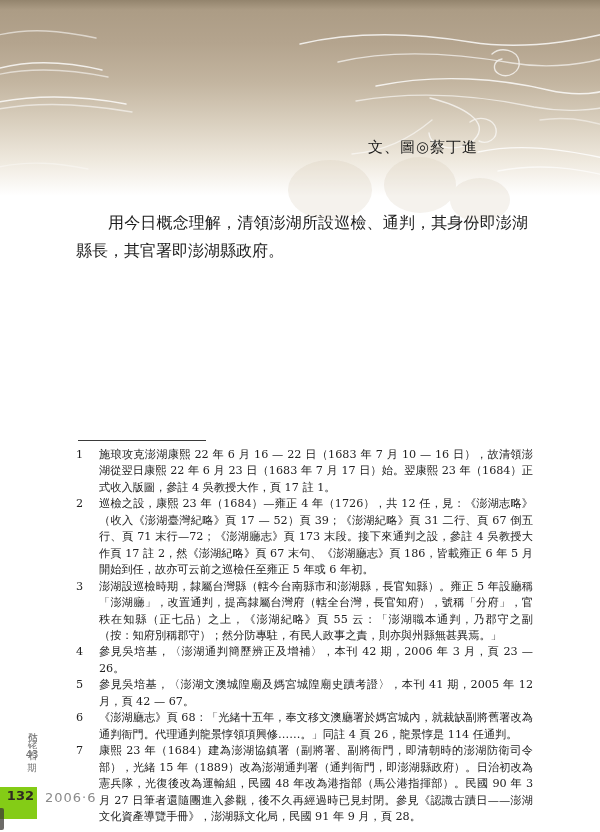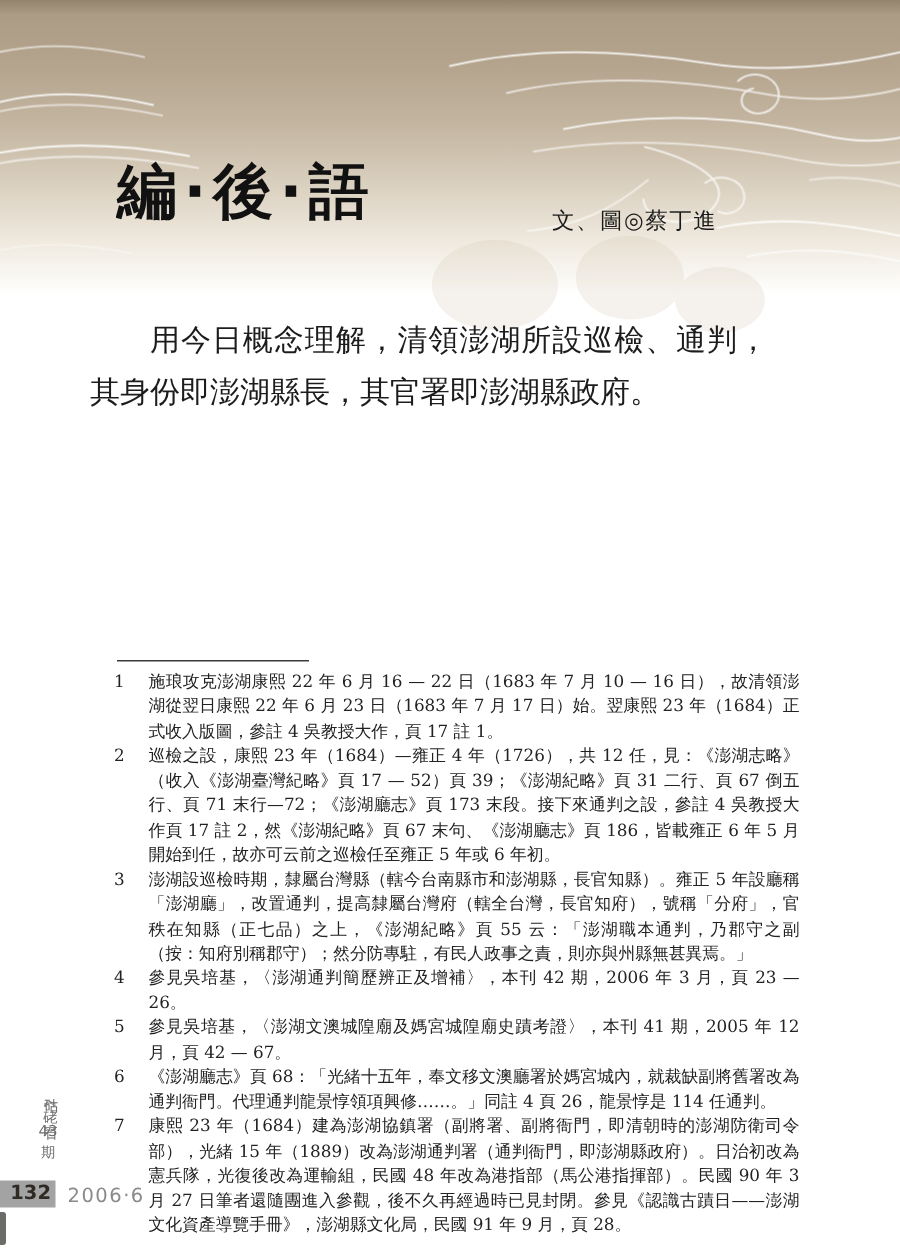--- a/index.html
+++ b/index.html
@@ -21,22 +21,22 @@
     font-family:"DejaVu Sans", sans-serif; font-weight:bold;
     font-size:40px; letter-spacing:5px; color:#111;
   }
   .byline {
     position:absolute; left:368px; top:138px;
     font-family:"DejaVu Sans", sans-serif;
     font-size:15px; color:#1a1a1a; letter-spacing:1px;
   }
   
   .body-text {
-    position:absolute; left:60px; top:209px; width:452px;
-    font-size:20px; line-height:1.74; text-align:justify;
+    position:absolute; left:76px; top:209px; width:452px;
+    font-size:16px; line-height:1.74; text-align:justify;
   }
   .body-text p { margin:0; text-indent:2em; }
   
   .fn-rule {
     position:absolute; left:78px; top:440px; width:128px; height:0;
     border-top:1.5px solid #3a3a3a;
   }
   .footnotes {
     position:absolute; left:76px; top:447px; width:457px;
     font-size:11.2px; line-height:1.47; color:#222;
@@ -47,22 +47,22 @@
   
   .sidebar {
     position:absolute; left:18px; top:731px; width:28px;
     display:flex; flex-direction:column; align-items:center;
     color:#6e6e6e; font-family:"DejaVu Sans", sans-serif;
   }
   .journal-vert { writing-mode:vertical-rl; font-size:9.5px; letter-spacing:1px; }
   .issue-num  { font-size:10px; margin-top:3px; }
   .issue-suffix { font-size:9.5px; margin-top:2px; }
   .page-badge {
-    position:absolute; left:0; top:787px; width:37px; height:18px;
-    background:#a3a3a3; box-sizing:border-box; padding-right:3px;
+    position:absolute; left:0; top:787px; width:37px; height:32px;
+    background:#84cc16; box-sizing:border-box; padding-right:3px;
     font-family:"DejaVu Sans", sans-serif; font-weight:bold;
     font-size:13px; line-height:18px; text-align:right; color:#2f2a22;
   }
   .footer-date {
     position:absolute; left:45px; top:790px;
     font-family:"DejaVu Sans", sans-serif;
     font-size:13px; letter-spacing:1px; color:#8a8a8a;
   }
   .edge-smudge {
     position:absolute; left:0; top:808px; width:4px; height:22px;
@@ -97,21 +97,20 @@
         <path d="M432,120 C408,140 384,151 352,154" opacity="0.7"></path>
         <path d="M540,120 C566,116 590,120 612,128" opacity="0.6"></path>
       </g>
 
       <g fill="#cfc2ac" opacity="0.22">
         <ellipse cx="330" cy="190" rx="42" ry="30"></ellipse>
         <ellipse cx="420" cy="185" rx="36" ry="28"></ellipse>
         <ellipse cx="480" cy="200" rx="30" ry="22"></ellipse>
       </g>
     </svg>
-    <div class="page-title">編‧後‧語</div>
     <div class="byline">文、圖◎蔡丁進</div>
   </div>
 
   <div class="body-text">
     <p>用今日概念理解，清領澎湖所設巡檢、通判，其身份即澎湖縣長，其官署即澎湖縣政府。</p>
   </div>
 
   <div class="fn-rule"></div>
 
   <div class="footnotes">

